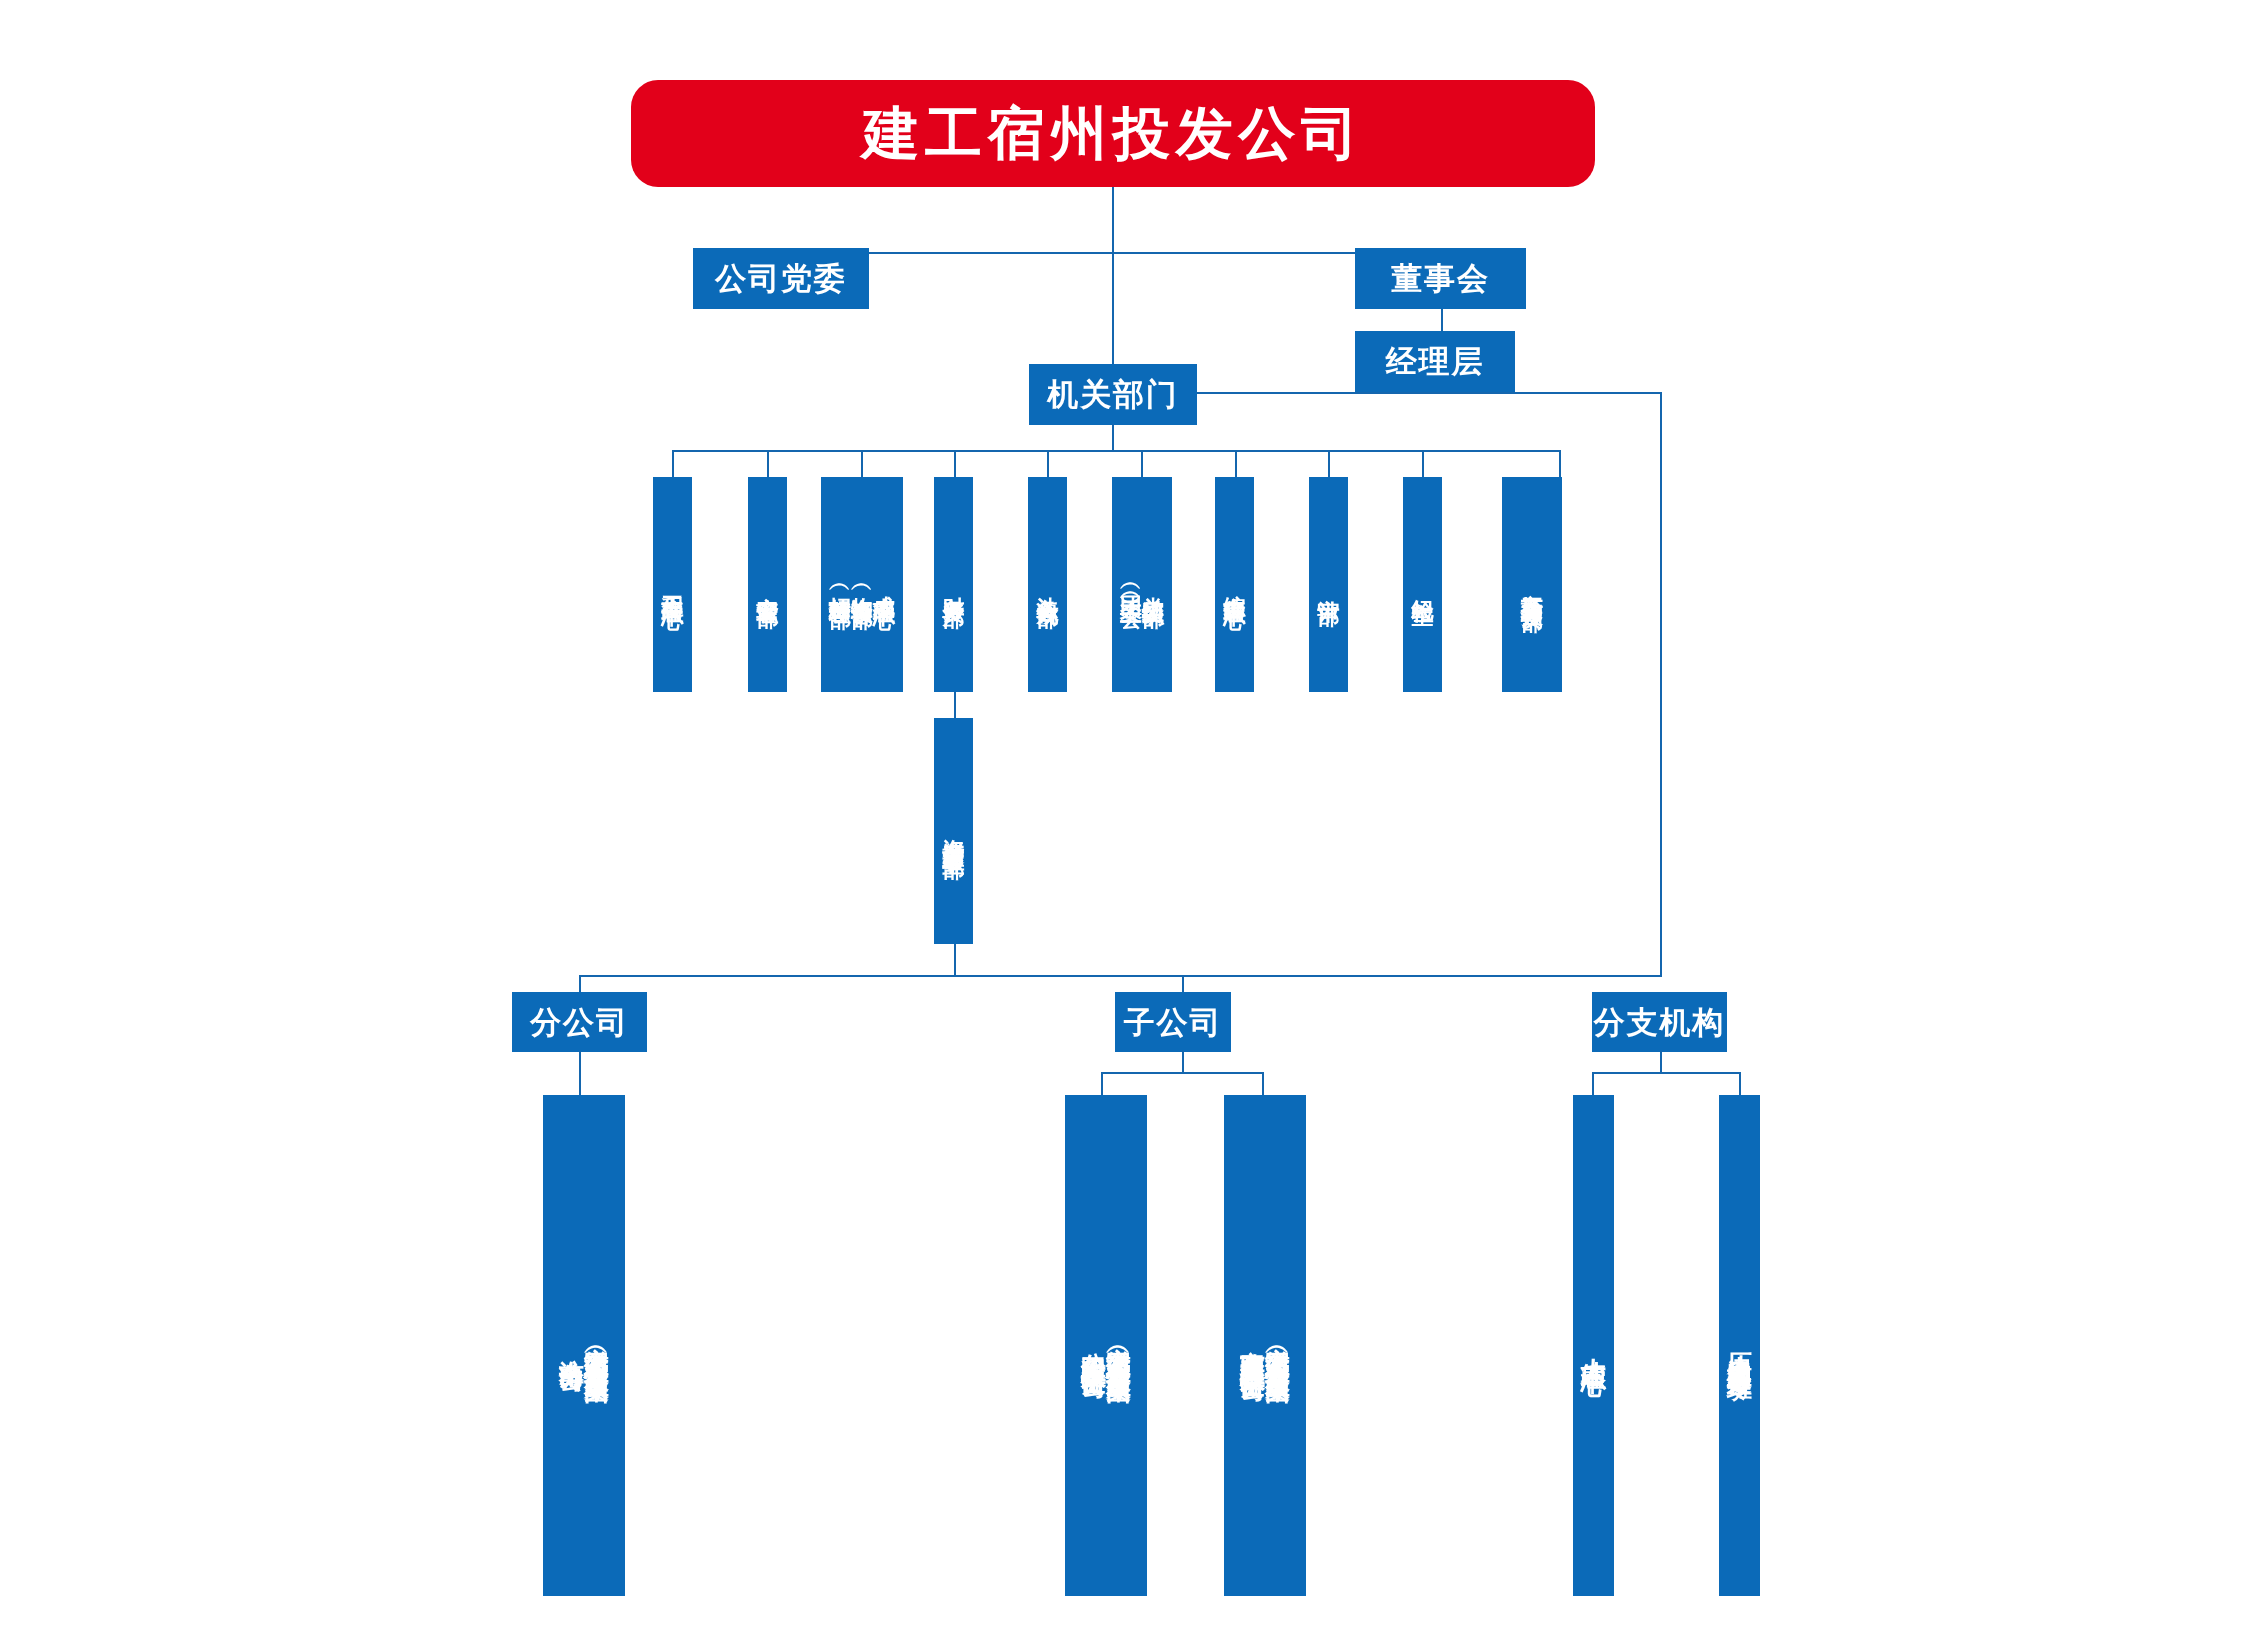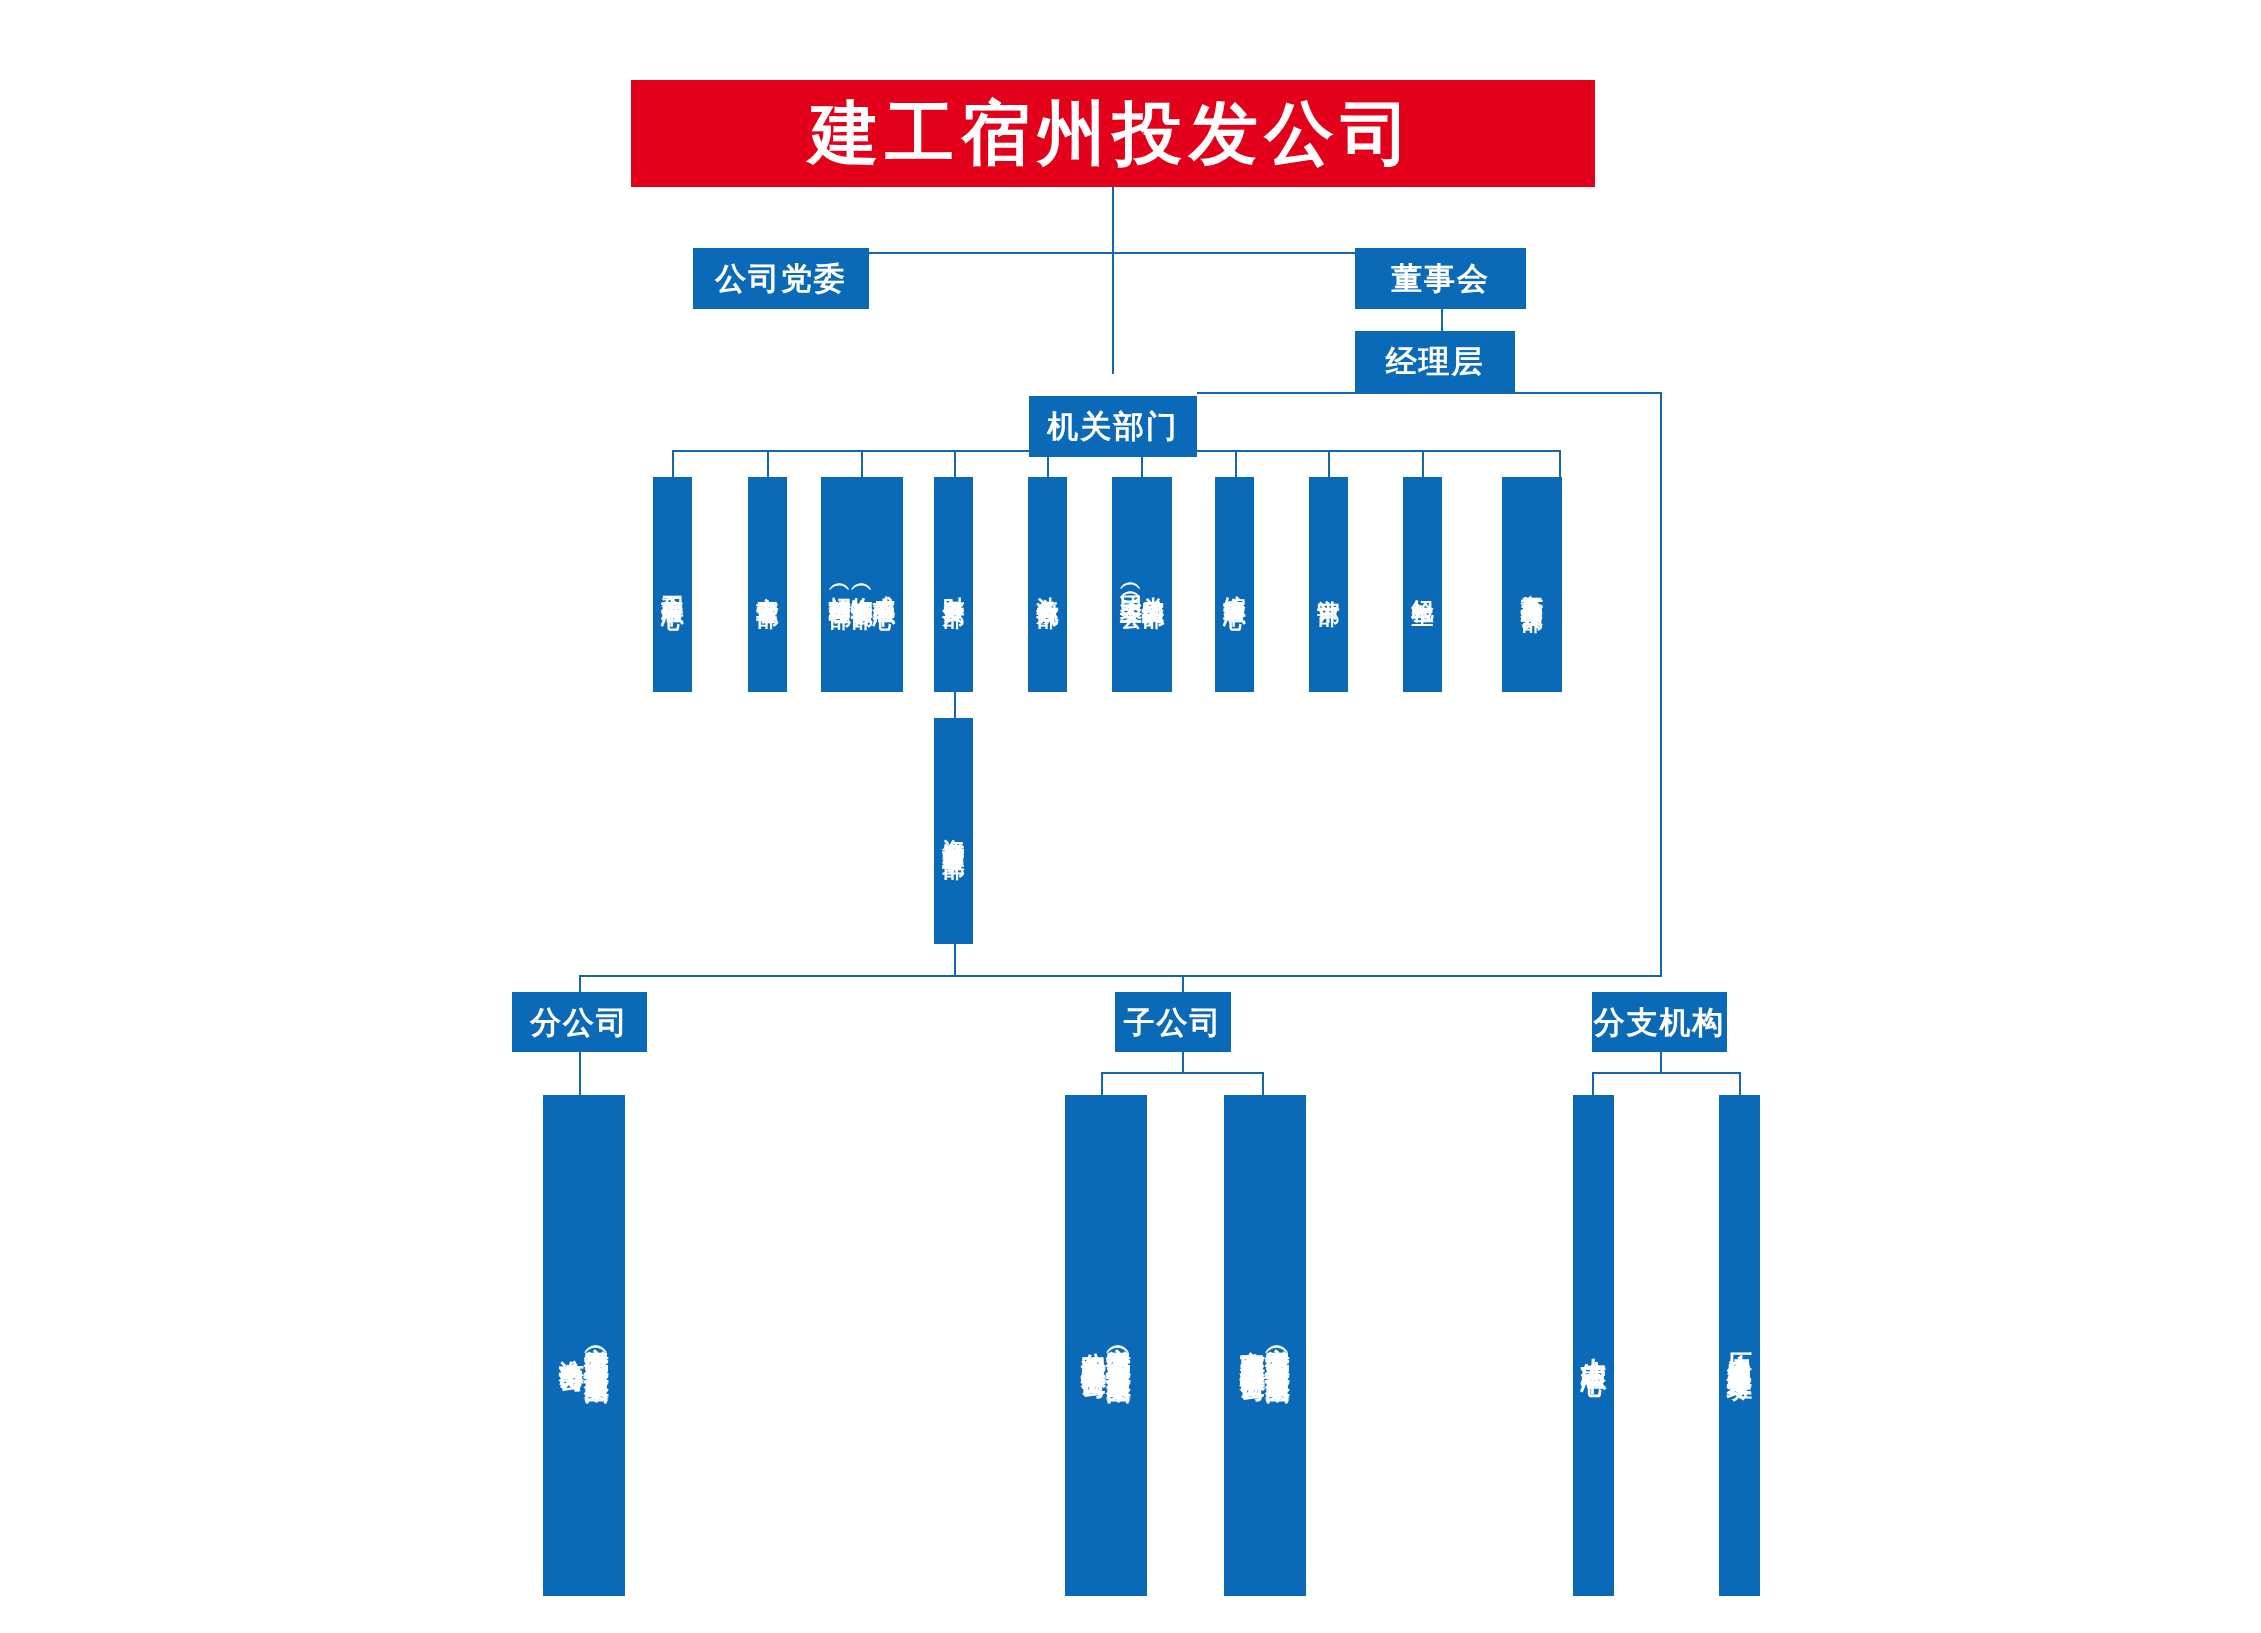--- a/index.html
+++ b/index.html
@@ -20,21 +20,21 @@
     align-items:center;
     justify-content:center;
     text-align:center;
     line-height:1.12;
     letter-spacing:.06em;
   }
   .box.red{background:#E2001A;}
 
   
   .h-box{font-size:31px;}
-  .title-box{font-size:69px;letter-spacing:.10em;}
+  .title-box{font-size:57px;letter-spacing:.10em;border-radius:27px;}
   .v-wrap{
     position:absolute;
     box-sizing:border-box;
     background:#0B6AB8;
     color:#fff;
     font-weight:bold;
     display:flex;
     flex-direction:row-reverse;
     align-items:center;
     justify-content:center;
@@ -73,21 +73,21 @@
   <div class="ln lnv" style="left:1112px;top:252px;width:1.7px;height:122px;"></div>
 
   <div class="box h-box" style="left:693px;top:248px;width:176px;height:61px;">公司党委</div>
 
   <div class="box h-box" style="left:1355px;top:248px;width:171px;height:61px;">董事会</div>
 
   <div class="ln lnv" style="left:1441px;top:309px;width:1.7px;height:25px;"></div>
 
   <div class="box h-box" style="left:1355px;top:331px;width:160px;height:61px;">经理层</div>
 
-  <div class="box h-box" style="left:1029px;top:364px;width:168px;height:61px;margin-top:32px;">机关部门</div>
+  <div class="box h-box" style="left:1029px;top:364px;width:168px;height:61px;">机关部门</div>
 
   <div class="ln lnh" style="left:1197px;top:392px;width:464px;height:1.7px;"></div>
   <div class="ln lnv" style="left:1660px;top:392px;width:1.7px;height:584px;"></div>
 
   <div class="ln lnv" style="left:1112px;top:424px;width:1.7px;height:26.4px;"></div>
 
   <div class="ln lnh" style="left:672px;top:450px;width:887px;height:1.7px;"></div>
 
   <div class="ln lnv" style="left:672px;top:450px;width:1.7px;height:29px;"></div>
   <div class="ln lnv" style="left:767px;top:450px;width:1.7px;height:29px;"></div>

